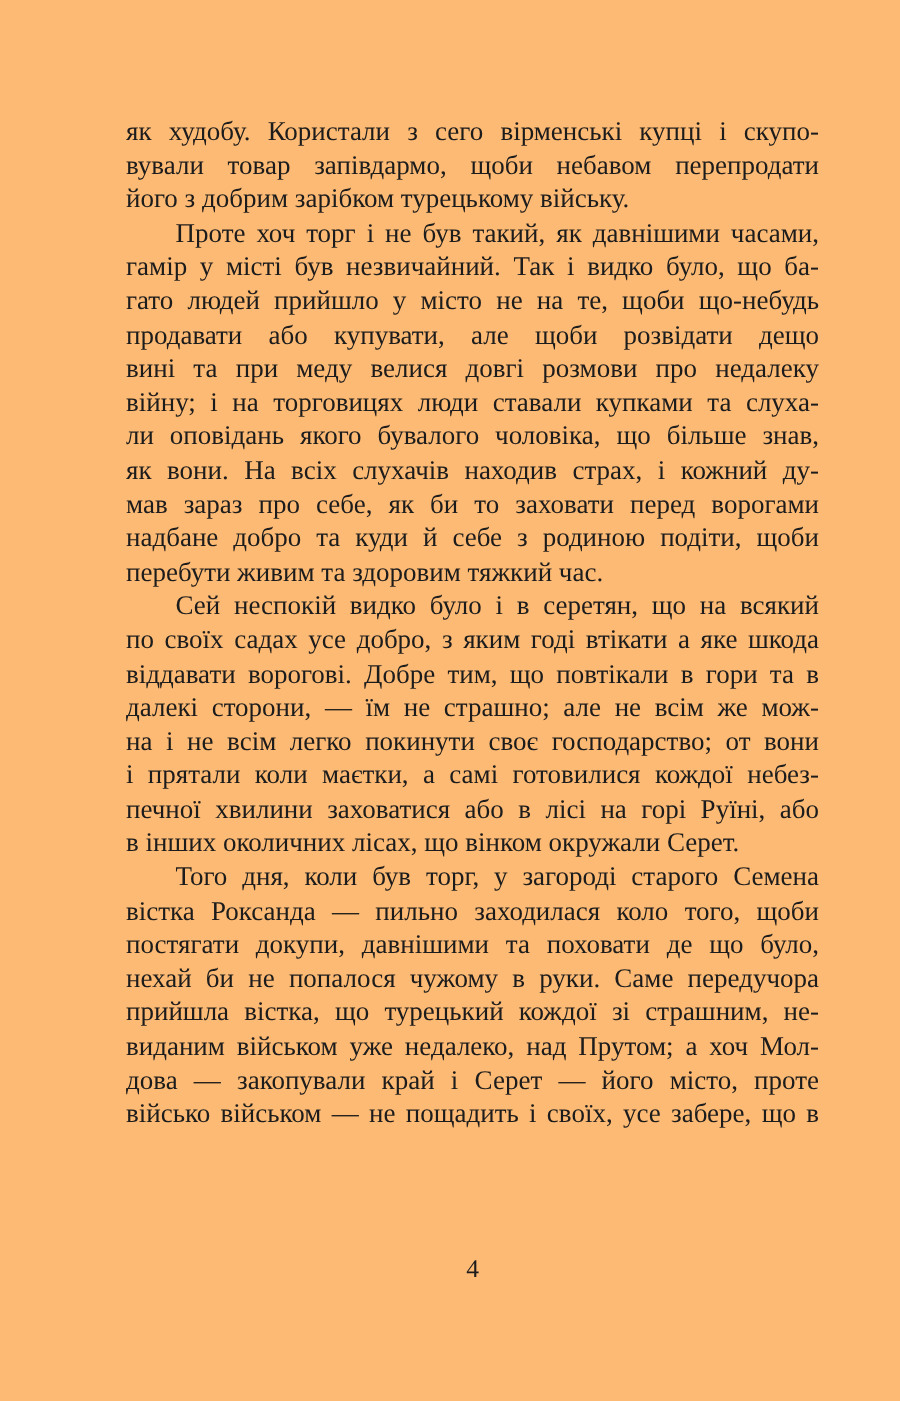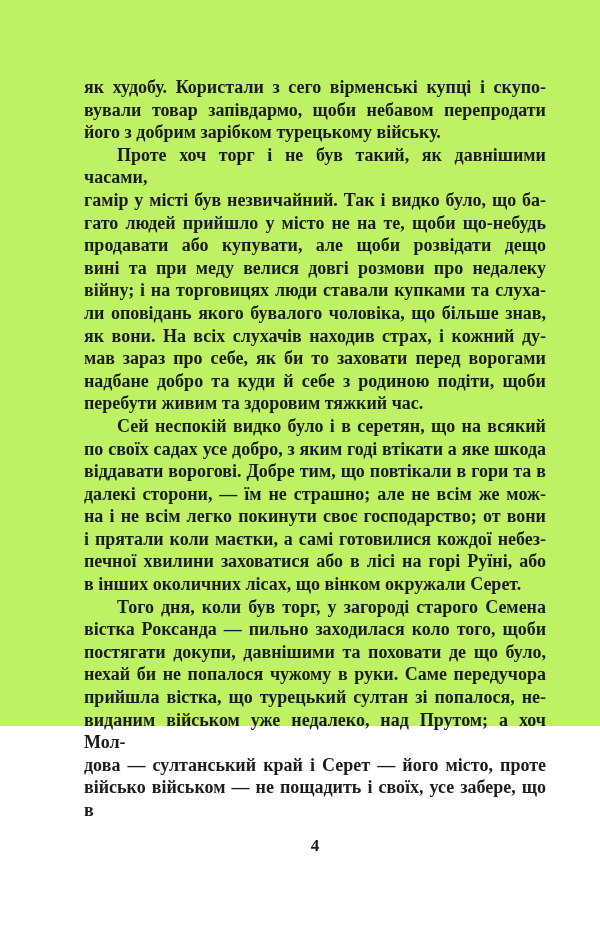--- a/index.html
+++ b/index.html
@@ -9,23 +9,22 @@
   }
   body {
     width: 600px;
     height: 934px;
     overflow: hidden;
     font-family: "Liberation Serif", "DejaVu Serif", serif;
   }
   .page {
     position: relative;
     width: 600px;
-    height: 726px;
-    background: #bef264;
-    font-weight: bold;
+    height: 934px;
+    background: #fdba74;
   }
   .text-block {
     position: absolute;
     left: 84px;
     top: 76px;
     width: 462px;
     font-size: 18px;
     line-height: 22.6px;
     color: #1c1c1c;
   }
@@ -85,20 +84,20 @@
         <div class="line">на і не всім легко покинути своє господарство; от вони</div>
         <div class="line">і прятали коли маєтки, а самі готовилися кождої небез-</div>
         <div class="line">печної хвилини заховатися або в лісі на горі Руїні, або</div>
         <div class="line end">в інших околичних лісах, що вінком окружали Серет.</div>
       </div>
       <div class="paragraph">
         <div class="line indent">Того дня, коли був торг, у загороді старого Семена</div>
         <div class="line">вістка Роксанда — пильно заходилася коло того, щоби</div>
         <div class="line">постягати докупи, давнішими та поховати де що було,</div>
         <div class="line">нехай би не попалося чужому в руки. Саме передучора</div>
-        <div class="line">прийшла вістка, що турецький султан зі попалося, не-</div>
+        <div class="line">прийшла вістка, що турецький кождої зі страшним, не-</div>
         <div class="line">виданим військом уже недалеко, над Прутом; а хоч Мол-</div>
-        <div class="line">дова — султанський край і Серет — його місто, проте</div>
+        <div class="line">дова — закопували край і Серет — його місто, проте</div>
         <div class="line">військо військом — не пощадить і своїх, усе забере, що в</div>
       </div>
     </div>
   <div class="page-number">4</div>
 </div>
 
 </body></html>

